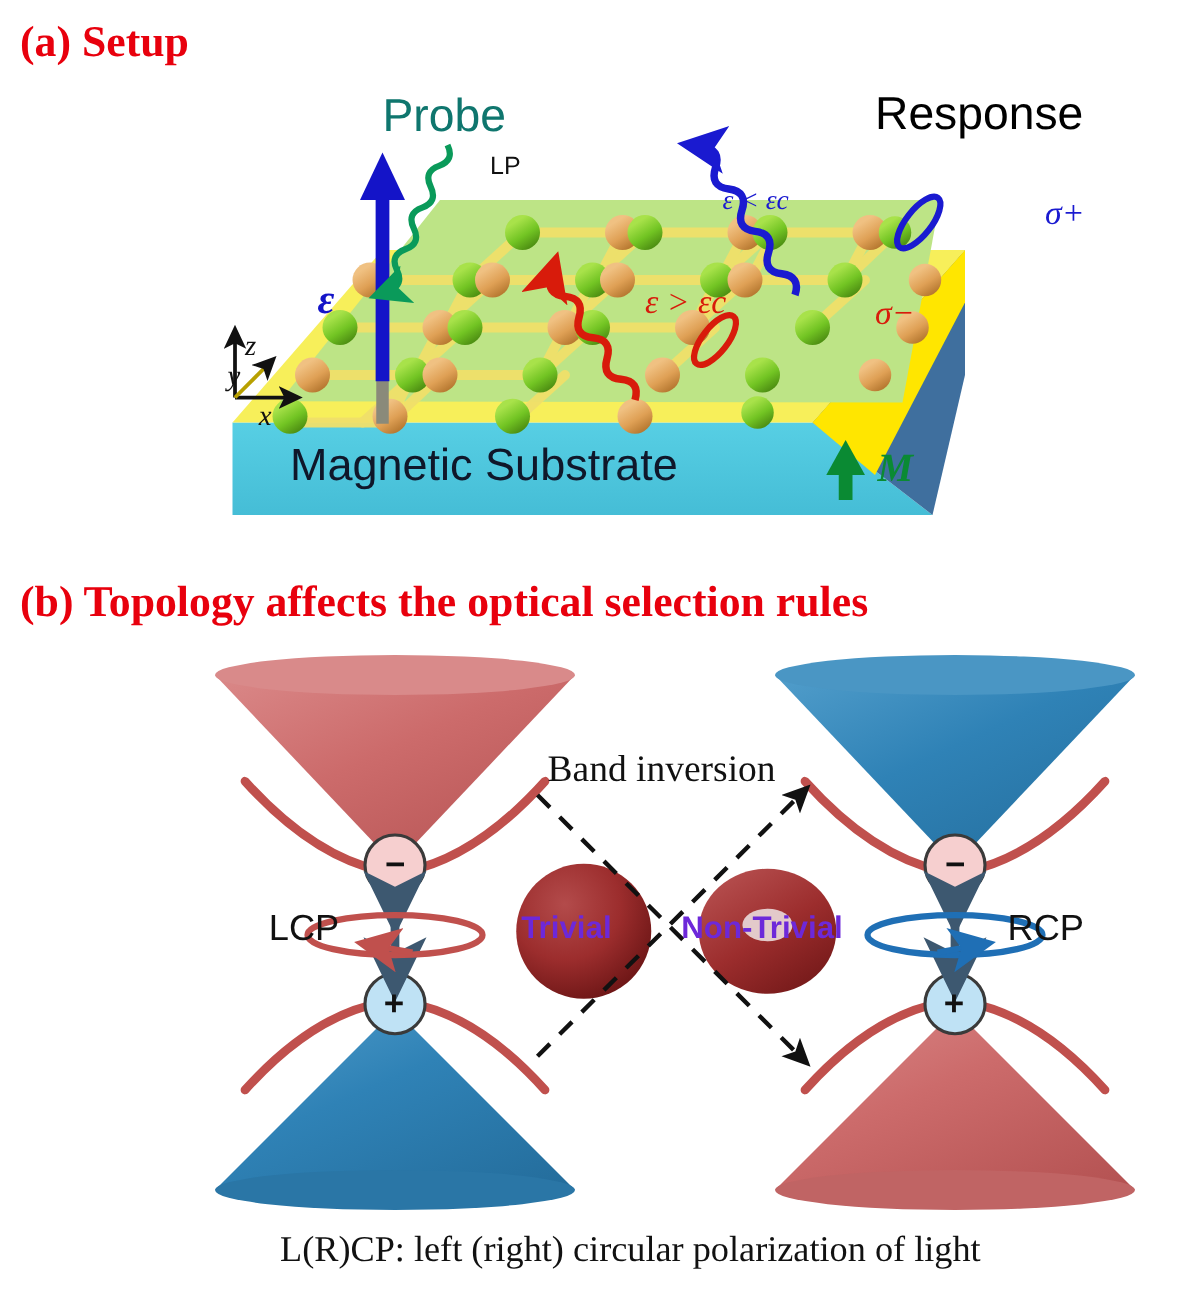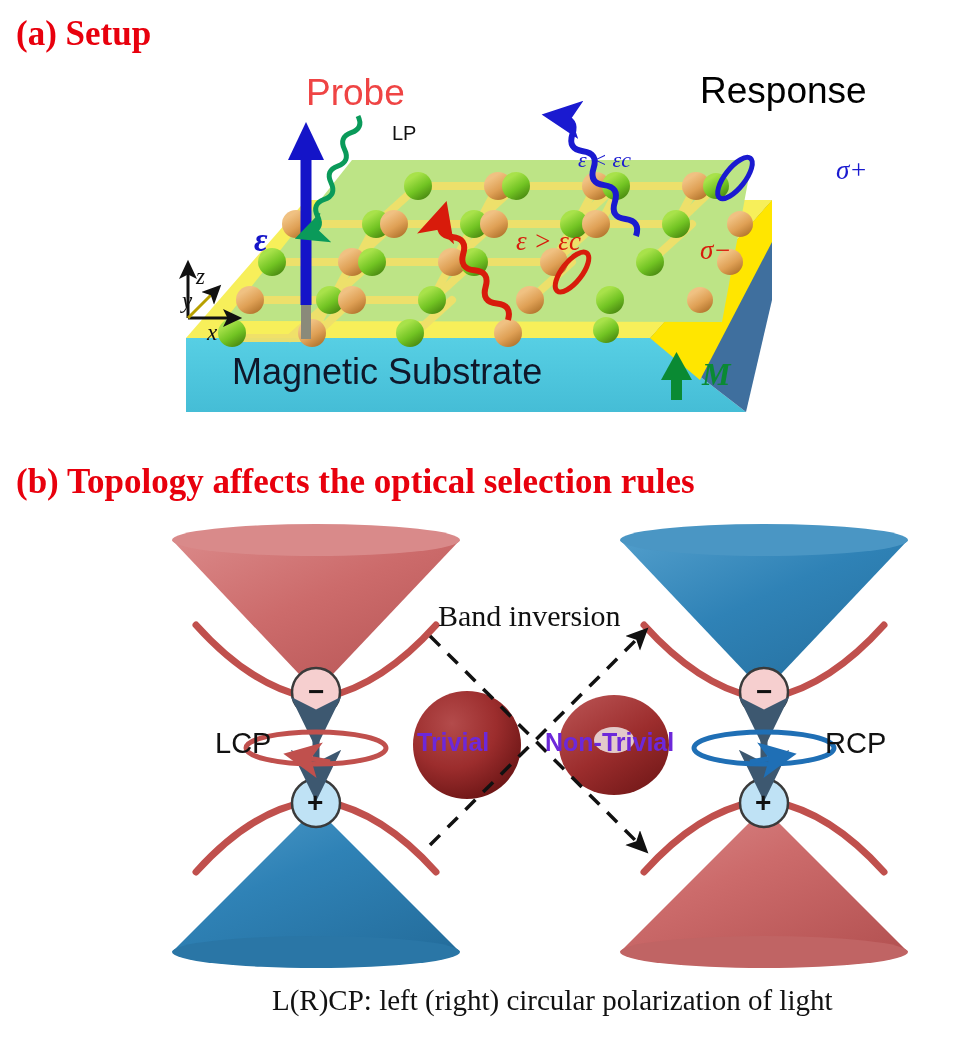--- a/index.html
+++ b/index.html
@@ -6,43 +6,43 @@
   body{width:963px;height:1051px;position:relative;overflow:hidden;
        font-family:"Liberation Serif",serif;}
   .fig{position:absolute;left:0;top:0;width:963px;height:1051px;}
   .panel-title{position:absolute;font-family:"Liberation Serif",serif;
        font-weight:bold;color:#e8000d;white-space:nowrap;}
   #title-a{left:16px;top:14px;font-size:35px;}
   #title-b{left:16px;top:462px;font-size:35px;}
   .lbl{position:absolute;white-space:nowrap;}
   .sans{font-family:"Liberation Sans",sans-serif;}
   .serif{font-family:"Liberation Serif",serif;}
-  #probe-label{left:306px;top:72px;font-size:37px;color:#ef4444;text-align:right;}
+  #probe-label{left:306px;top:72px;font-size:37px;color:#0f766e;text-align:right;}
   #response-label{left:700px;top:70px;font-size:37px;color:#000000;}
   #lp-label{left:392px;top:122px;font-size:20px;color:#111;}
   #eps-field{left:254px;top:222px;font-size:33px;font-style:italic;
              font-weight:bold;color:#1414c8;}
   #eps-lt{left:578px;top:147px;font-size:22px;font-style:italic;color:#1a1ad0;}
   #eps-gt{left:516px;top:226px;font-size:27px;font-style:italic;color:#d81b0b;}
   #sigma-plus{left:836px;top:155px;font-size:27px;font-style:italic;color:#1a1ad0;}
   #sigma-minus{left:700px;top:235px;font-size:27px;font-style:italic;color:#d81b0b;}
   #ax-z{left:196px;top:264px;font-size:23px;font-style:italic;color:#111;}
   #ax-y{left:182px;top:288px;font-size:23px;font-style:italic;color:#111;}
   #ax-x{left:207px;top:320px;font-size:23px;font-style:italic;color:#111;}
   #substrate-label{left:232px;top:351px;font-size:36px;color:#0f172a;}
   #m-label{left:702px;top:356px;font-size:32px;font-style:italic;
            font-weight:bold;color:#0a8a33;}
   #band-inv{left:438px;top:599px;font-size:30px;color:#111;}
   #lcp-label{left:215px;top:727px;font-size:29px;color:#111;}
-  #rcp-label{left:806px;top:727px;font-size:29px;color:#111;margin-left:19px;}
+  #rcp-label{left:806px;top:727px;font-size:29px;color:#111;}
   #trivial-label{left:417px;top:728px;font-size:25px;font-weight:bold;
                  color:#6d28d9;}
   #nontrivial-label{left:545px;top:728px;font-size:25px;font-weight:bold;
                     color:#6d28d9;}
-  #caption{left:224px;top:984px;font-size:29px;color:#111;margin-left:48px;}
+  #caption{left:224px;top:984px;font-size:29px;color:#111;}
   .badge-txt{position:absolute;font-family:"Liberation Sans",sans-serif;
              font-weight:bold;color:#111;}
 </style>
 </head>
 <body>
 
 <div class="fig">
 
 <div class="panel-title" id="title-a">(a) Setup</div>
 

